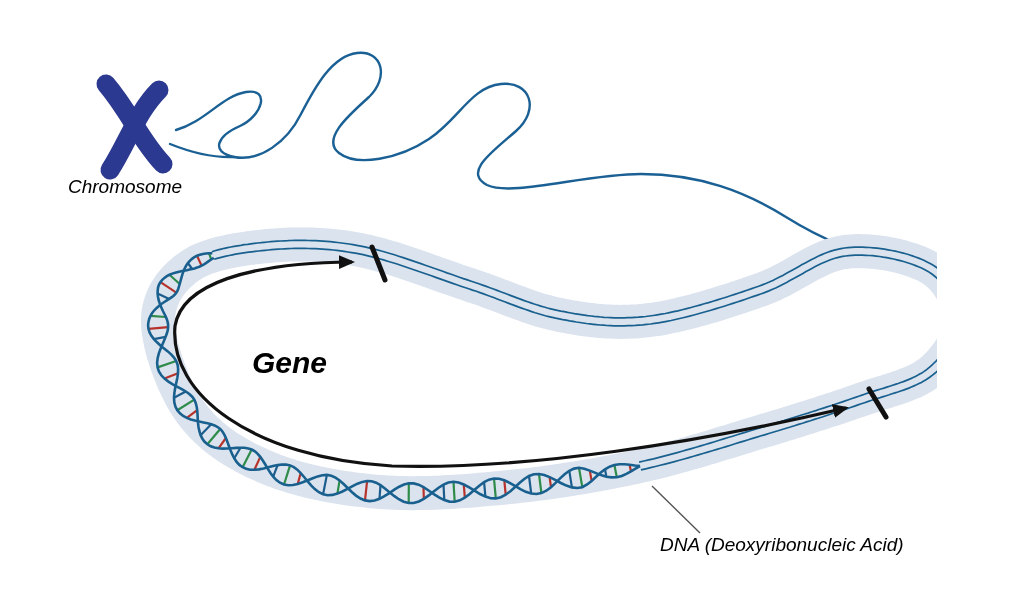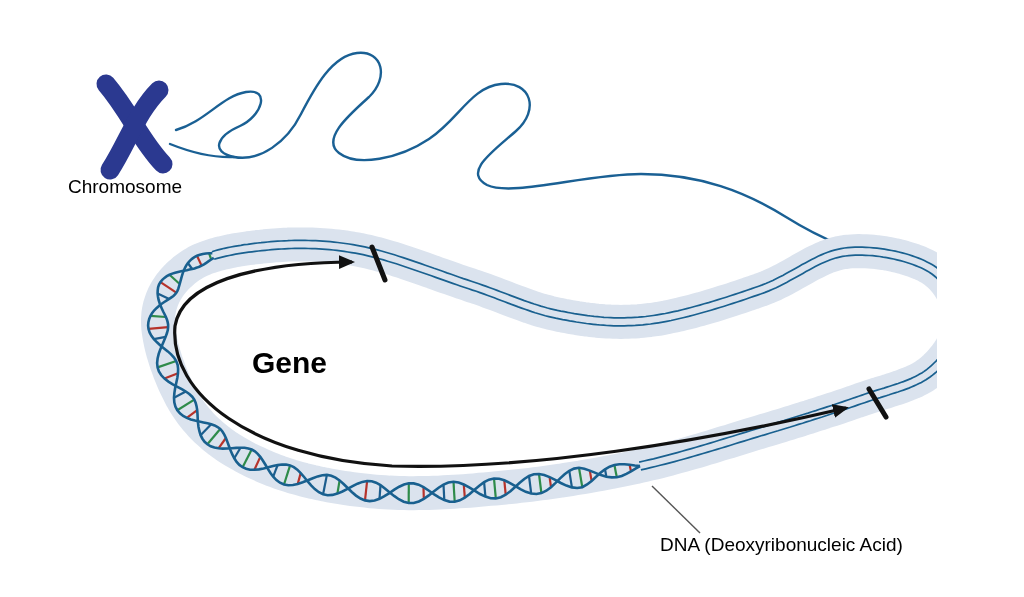--- a/index.html
+++ b/index.html
@@ -1,17 +1,17 @@
 <!DOCTYPE html>
 <html style="--c-bg: #ffffff; --c-chrom: #2b3990; --c-fiber: #1a6094; --c-arrow: #111111; --c-text: #000000; --c-leader: #555555;"><head>
 <meta charset="utf-8">
 <style>
   html,body{margin:0;padding:0;background:#fff;}
   .stage{position:relative;width:937px;height:597px;background:var(--c-bg,#ffffff);overflow:hidden;
-         font-family:"Liberation Sans",sans-serif;}
+         font-family:"Liberation Sans",sans-serif;font-style:italic;}
   svg{display:block;}
   .chrom{fill:none;stroke:var(--c-chrom,#2b3990);stroke-width:19;stroke-linecap:round;}
   .fiber{fill:none;stroke:var(--c-fiber,#1a6094);stroke-width:2.4;stroke-linejoin:round;stroke-linecap:round;}
   .arrow{fill:none;stroke:var(--c-arrow,#111111);stroke-width:3.2;}
   .tick{stroke:var(--c-arrow,#111111);stroke-width:5;stroke-linecap:round;}
   .leader{stroke:var(--c-leader,#555555);stroke-width:1.4;}
   .lbl{font-family:"Liberation Sans",sans-serif;font-size:19px;fill:var(--c-text,#000);}
   .lbl-gene{font-family:"Liberation Sans",sans-serif;font-size:30px;font-weight:bold;fill:var(--c-text,#000);}
 </style>
 </head>

